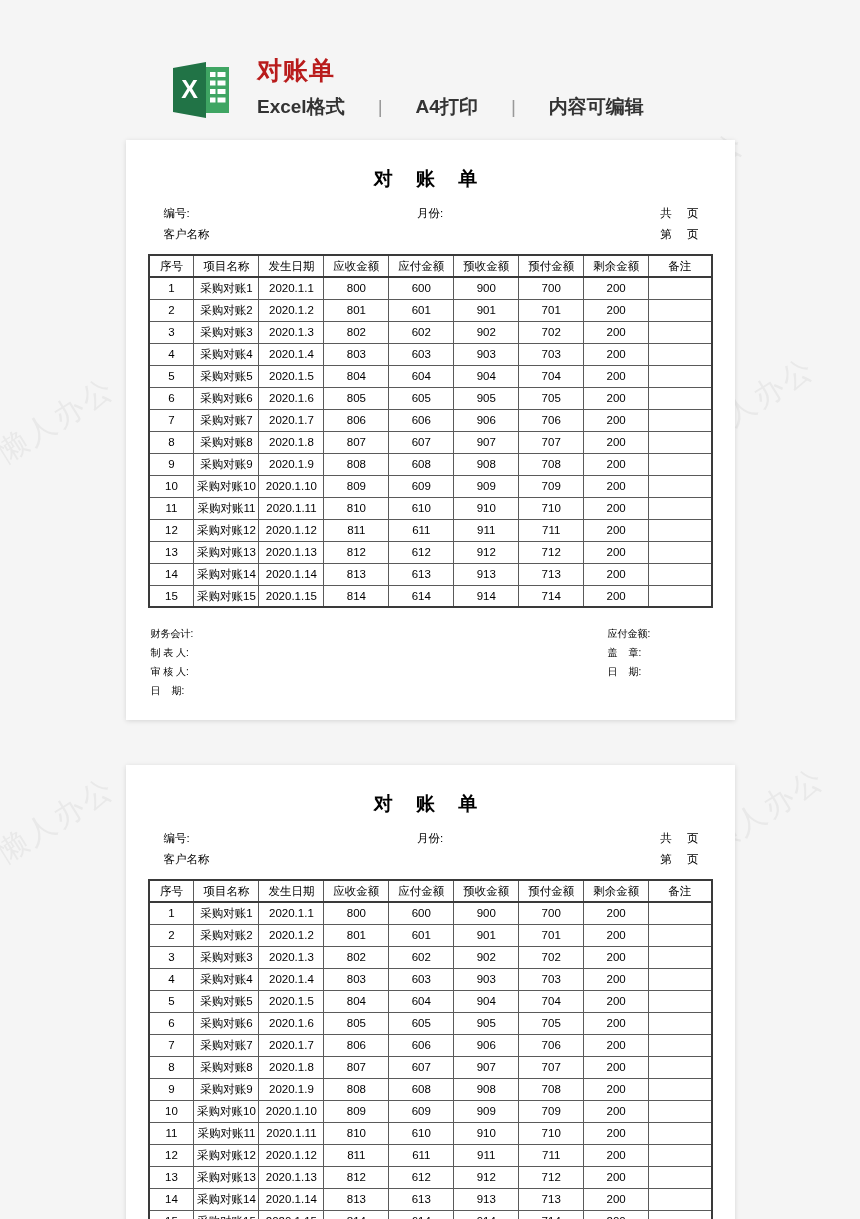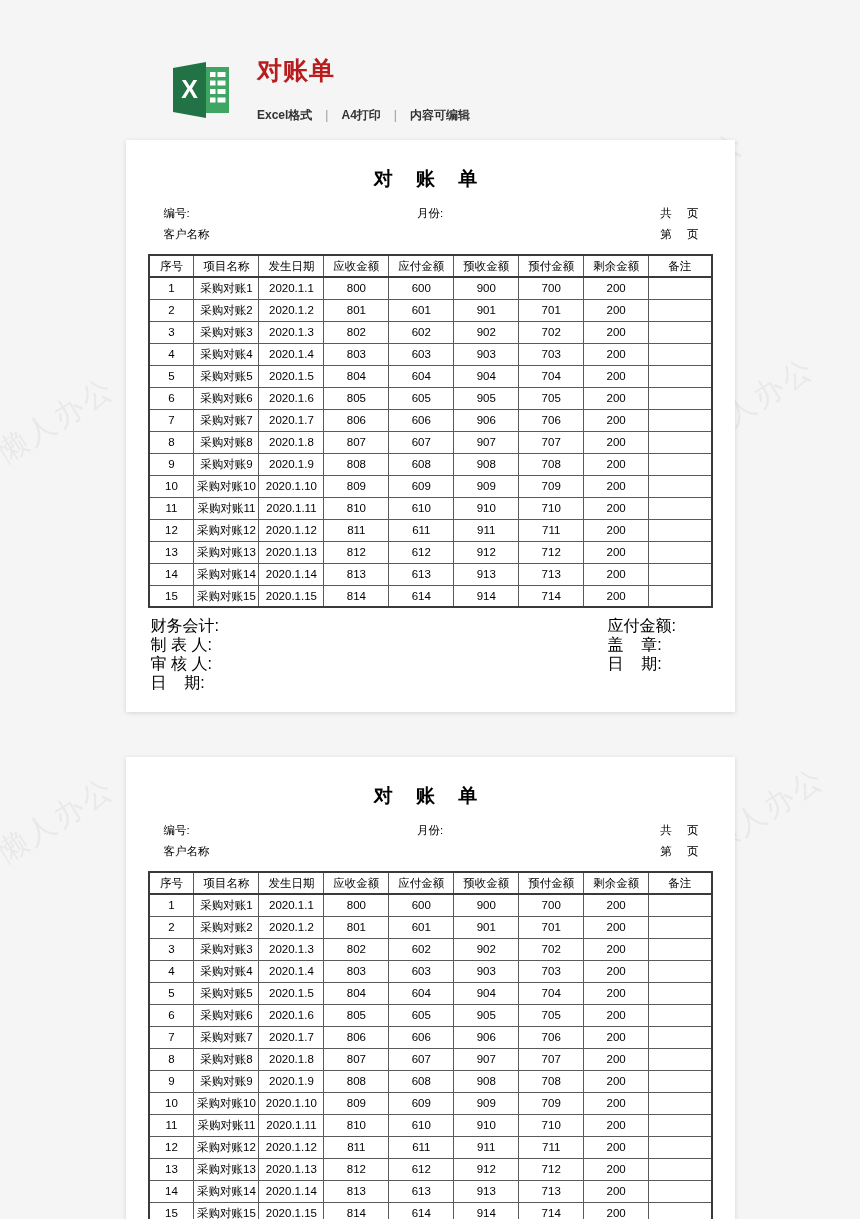--- a/index.html
+++ b/index.html
@@ -54,26 +54,27 @@
   }
   .hdr-text { margin-left: 28px; padding-top: 2px; }
   .doc-title {
     font-size: 25px;
     font-weight: bold;
     color: #b91c1c;
     line-height: 1.1;
     letter-spacing: 1px;
   }
   .doc-meta {
-    margin-top: 22px;
-    font-size: 12px;
+    margin-top: 9px;
+    font-size: 19px;
     font-weight: bold;
     color: #333;
     display: flex;
     align-items: center;
+    gap: 20px;
   }
   .doc-meta .sep {
     color: #999;
     font-weight: normal;
     margin: 0 13px;
   }
 
   
   .card {
     position: relative;
@@ -136,23 +137,23 @@
   col.c-date { width: 12.0%; }
   col.c-ar   { width: 12.0%; }
   col.c-ap   { width: 12.0%; }
   col.c-pr   { width: 12.0%; }
   col.c-pp   { width: 12.0%; }
   col.c-rem  { width: 12.0%; }
   col.c-note { width: 11.6%; }
 
   .signoff {
     position: relative;
-    margin-top: 8px;
+    margin-top: 16px;
     height: 76px;
-    font-size: 16px;
+    font-size: 10px;
     color: #000;
   }
   .signoff .col-left { position: absolute; left: 3px; top: 0; }
   .signoff .col-right { position: absolute; left: 460px; top: 0; }
   .signoff .line { height: 19px; line-height: 19px; white-space: pre; }
 </style>
 </head>
 <body>
 
 <div class="wm w1">懒人办公</div>

